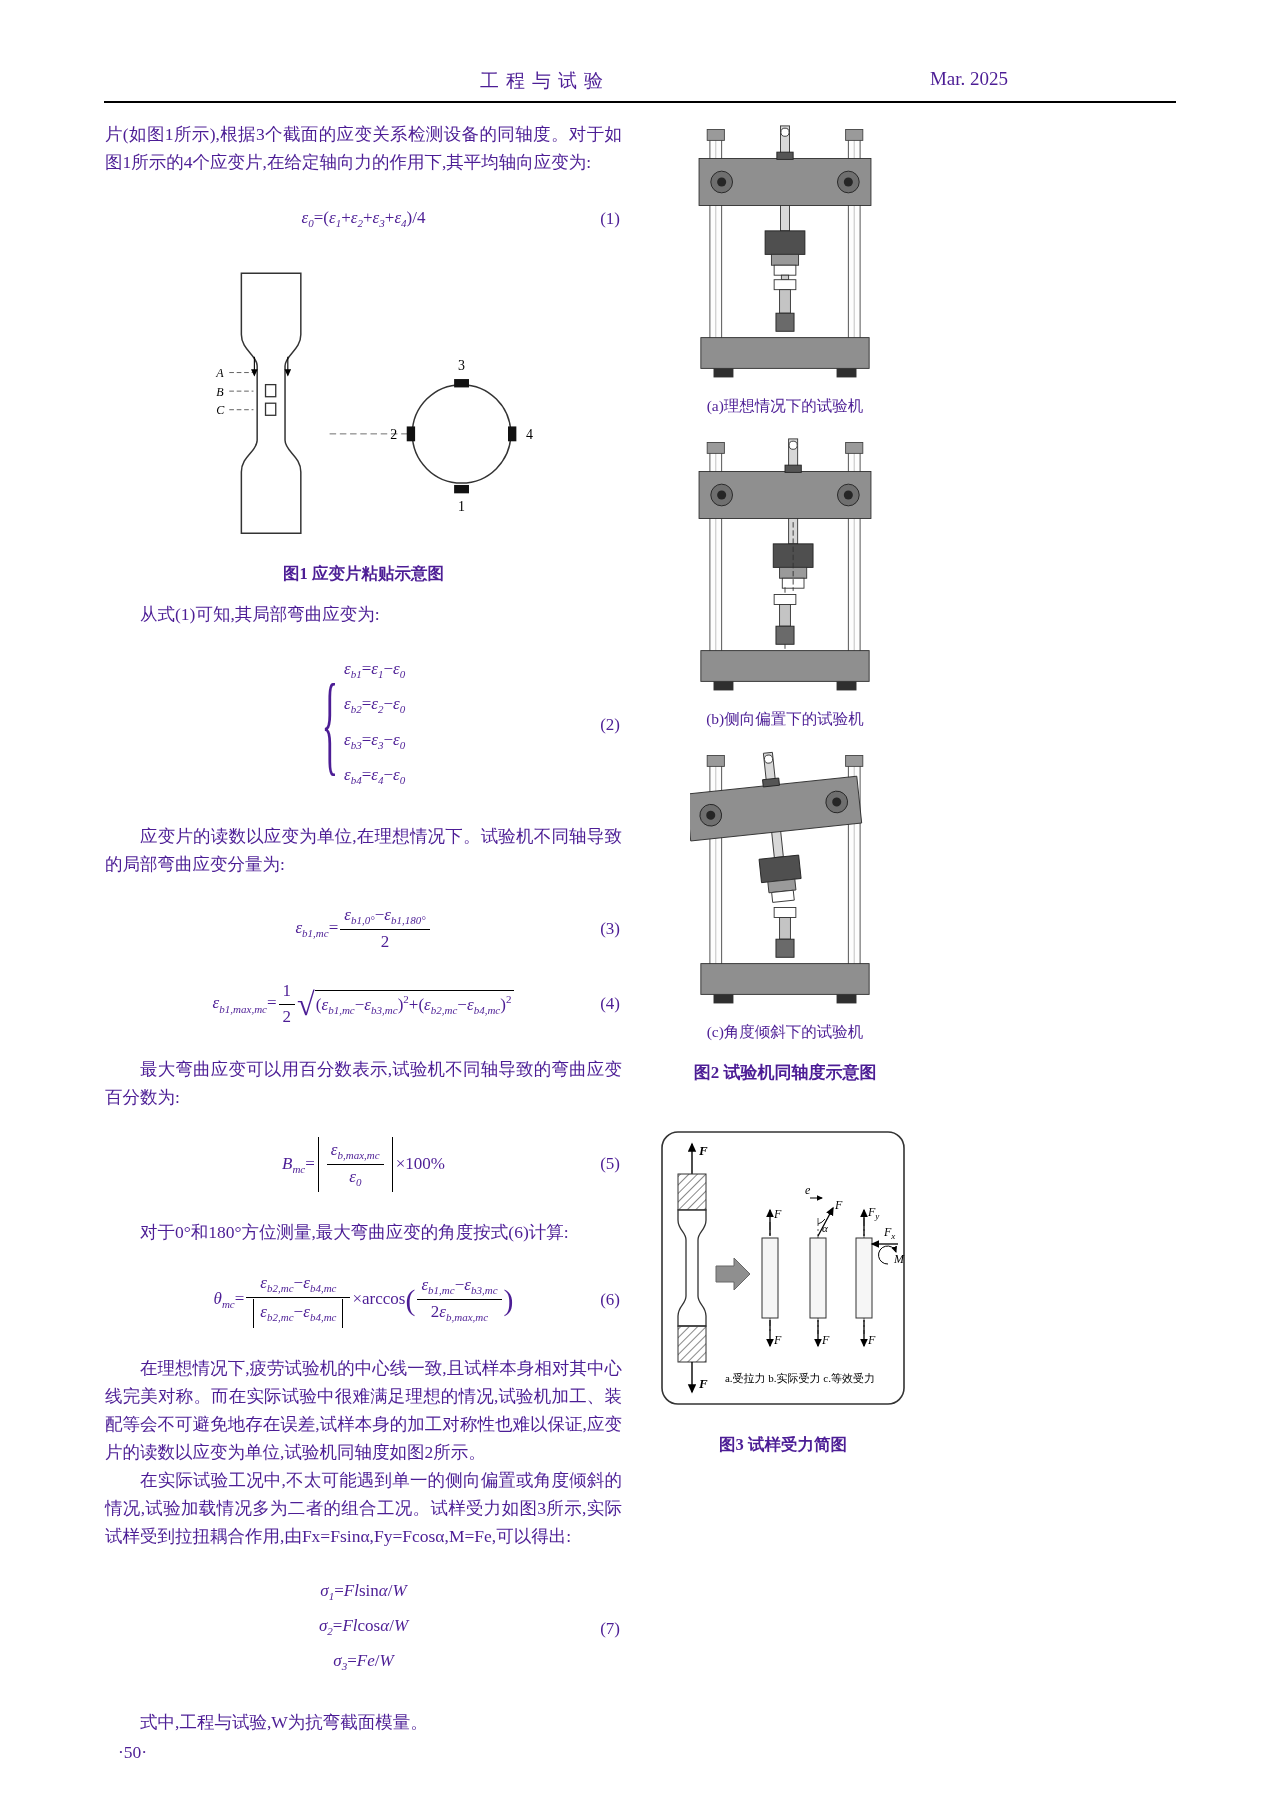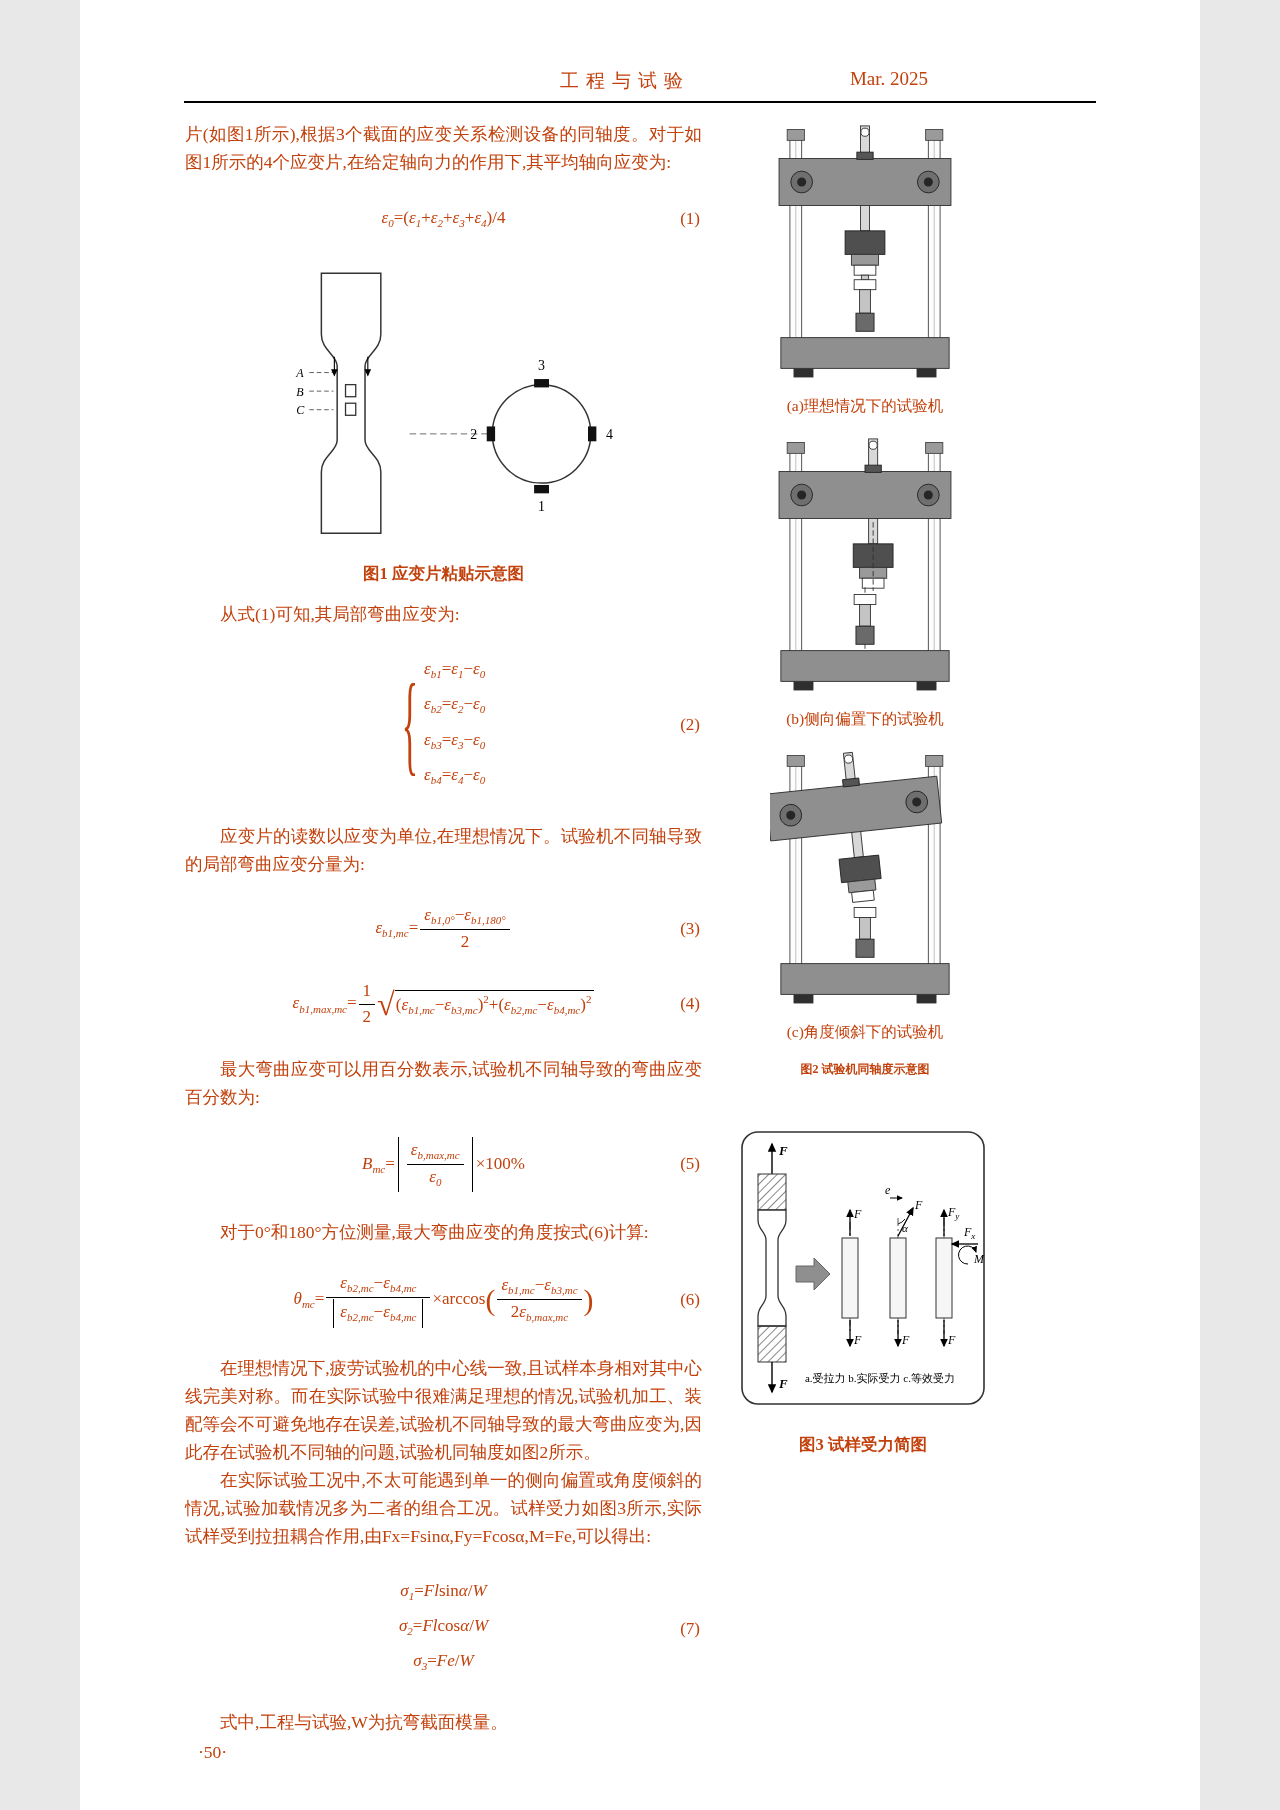--- a/index.html
+++ b/index.html
@@ -1,18 +1,18 @@
 <!DOCTYPE html>
 <html><head>
 <meta charset="utf-8">
 <style>
   html,body{margin:0;padding:0;background:#e8e8e8;}
   .page{
-    position:relative;width:1120px;height:1810px;background:#ffffff;
-    font-family:"Liberation Serif","DejaVu Serif",serif;color:#c2410c;
+    position:relative;width:1280px;height:1810px;background:#ffffff;
+    font-family:"Liberation Serif","DejaVu Serif",serif;color:#4c1d95;
     overflow:hidden;margin:0 auto;
   }
   
   .hdr-journal{
     position:absolute;top:68px;left:0;width:1090px;text-align:center;
     font-size:19px;letter-spacing:7px;
   }
   .hdr-date{
     position:absolute;top:68px;right:272px;font-size:19px;
   }
@@ -49,21 +49,21 @@
   
   .fig-wrap{text-align:center;margin:8px 0 6px;}
   .fig-caption{
     text-align:center;font-weight:700;font-size:16.5px;margin:2px 0 12px;
     font-family:"Liberation Serif","DejaVu Serif",serif;
   }
   
   .fig2-col{position:absolute;left:660px;top:122px;width:250px;text-align:center;}
   .machine{display:block;margin:0 auto;}
   .sub-caption{font-size:15.5px;margin:2px 0 18px;text-align:center;}
-  .fig2-main-caption{font-weight:700;font-size:12px;text-align:center;margin-top:4px;}
+  .fig2-main-caption{font-weight:700;font-size:17px;text-align:center;margin-top:4px;}
   .fig3-col{position:absolute;left:658px;top:1128px;width:250px;text-align:center;}
   .fig3-caption{font-weight:700;font-size:16.5px;text-align:center;margin-top:12px;}
   
   .page-num{position:absolute;left:118px;top:1742px;font-size:17.5px;}
   svg text{font-family:"Liberation Serif","DejaVu Serif",serif;}
 </style>
 </head>
 <body>
 
 <svg width="0" height="0" style="position:absolute" aria-hidden="true">
@@ -164,21 +164,21 @@
       <span class="eq-num">(5)</span>
     </div>
 
     <p class="para indent">对于0°和180°方位测量,最大弯曲应变的角度按式(6)计算:</p>
 
     <div class="eq-line">
       <span class="eq"><span class="mv">θ</span><sub class="ms">mc</sub><span class="mr">=</span><span class="mfrac"><span class="mnum"><span class="mv">ε</span><sub class="ms">b2,mc</sub><span class="mr">−</span><span class="mv">ε</span><sub class="ms">b4,mc</sub></span><span class="mden"><span class="mabs"><span class="mv">ε</span><sub class="ms">b2,mc</sub><span class="mr">−</span><span class="mv">ε</span><sub class="ms">b4,mc</sub></span></span></span><span class="mr">×arccos</span><span class="mbig">(</span><span class="mfrac"><span class="mnum"><span class="mv">ε</span><sub class="ms">b1,mc</sub><span class="mr">−</span><span class="mv">ε</span><sub class="ms">b3,mc</sub></span><span class="mden"><span class="mr">2</span><span class="mv">ε</span><sub class="ms">b,max,mc</sub></span></span><span class="mbig">)</span></span>
       <span class="eq-num">(6)</span>
     </div>
 
-    <p class="para indent">在理想情况下,疲劳试验机的中心线一致,且试样本身相对其中心线完美对称。而在实际试验中很难满足理想的情况,试验机加工、装配等会不可避免地存在误差,试验机不同轴导致的最大弯曲应变为,因此存在试验机不同轴的问题,试验机同轴度如图2所示。</p>
+    <p class="para indent">在理想情况下,疲劳试验机的中心线一致,且试样本身相对其中心线完美对称。而在实际试验中很难满足理想的情况,试验机加工、装配等会不可避免地存在误差,试样本身的加工对称性也难以保证,应变片的读数以应变为单位,试验机同轴度如图2所示。</p>
 
     <p class="para indent">在实际试验工况中,不太可能遇到单一的侧向偏置或角度倾斜的情况,试验加载情况多为二者的组合工况。试样受力如图3所示,实际试样受到拉扭耦合作用,由Fx=Fsinα,Fy=Fcosα,M=Fe,可以得出:</p>
 
     <div class="eq-line">
       <span class="eq"><span class="mcases">
             <span class="mcol">
               <span class="mcrow"><span class="mv">σ</span><sub class="ms">1</sub><span class="mr">=</span><span class="mv">Fl</span><span class="mr">sin</span><span class="mv">α</span><span class="mr">/</span><span class="mv">W</span></span>
               <span class="mcrow"><span class="mv">σ</span><sub class="ms">2</sub><span class="mr">=</span><span class="mv">Fl</span><span class="mr">cos</span><span class="mv">α</span><span class="mr">/</span><span class="mv">W</span></span>
               <span class="mcrow"><span class="mv">σ</span><sub class="ms">3</sub><span class="mr">=</span><span class="mv">Fe</span><span class="mr">/</span><span class="mv">W</span></span>
             </span>

